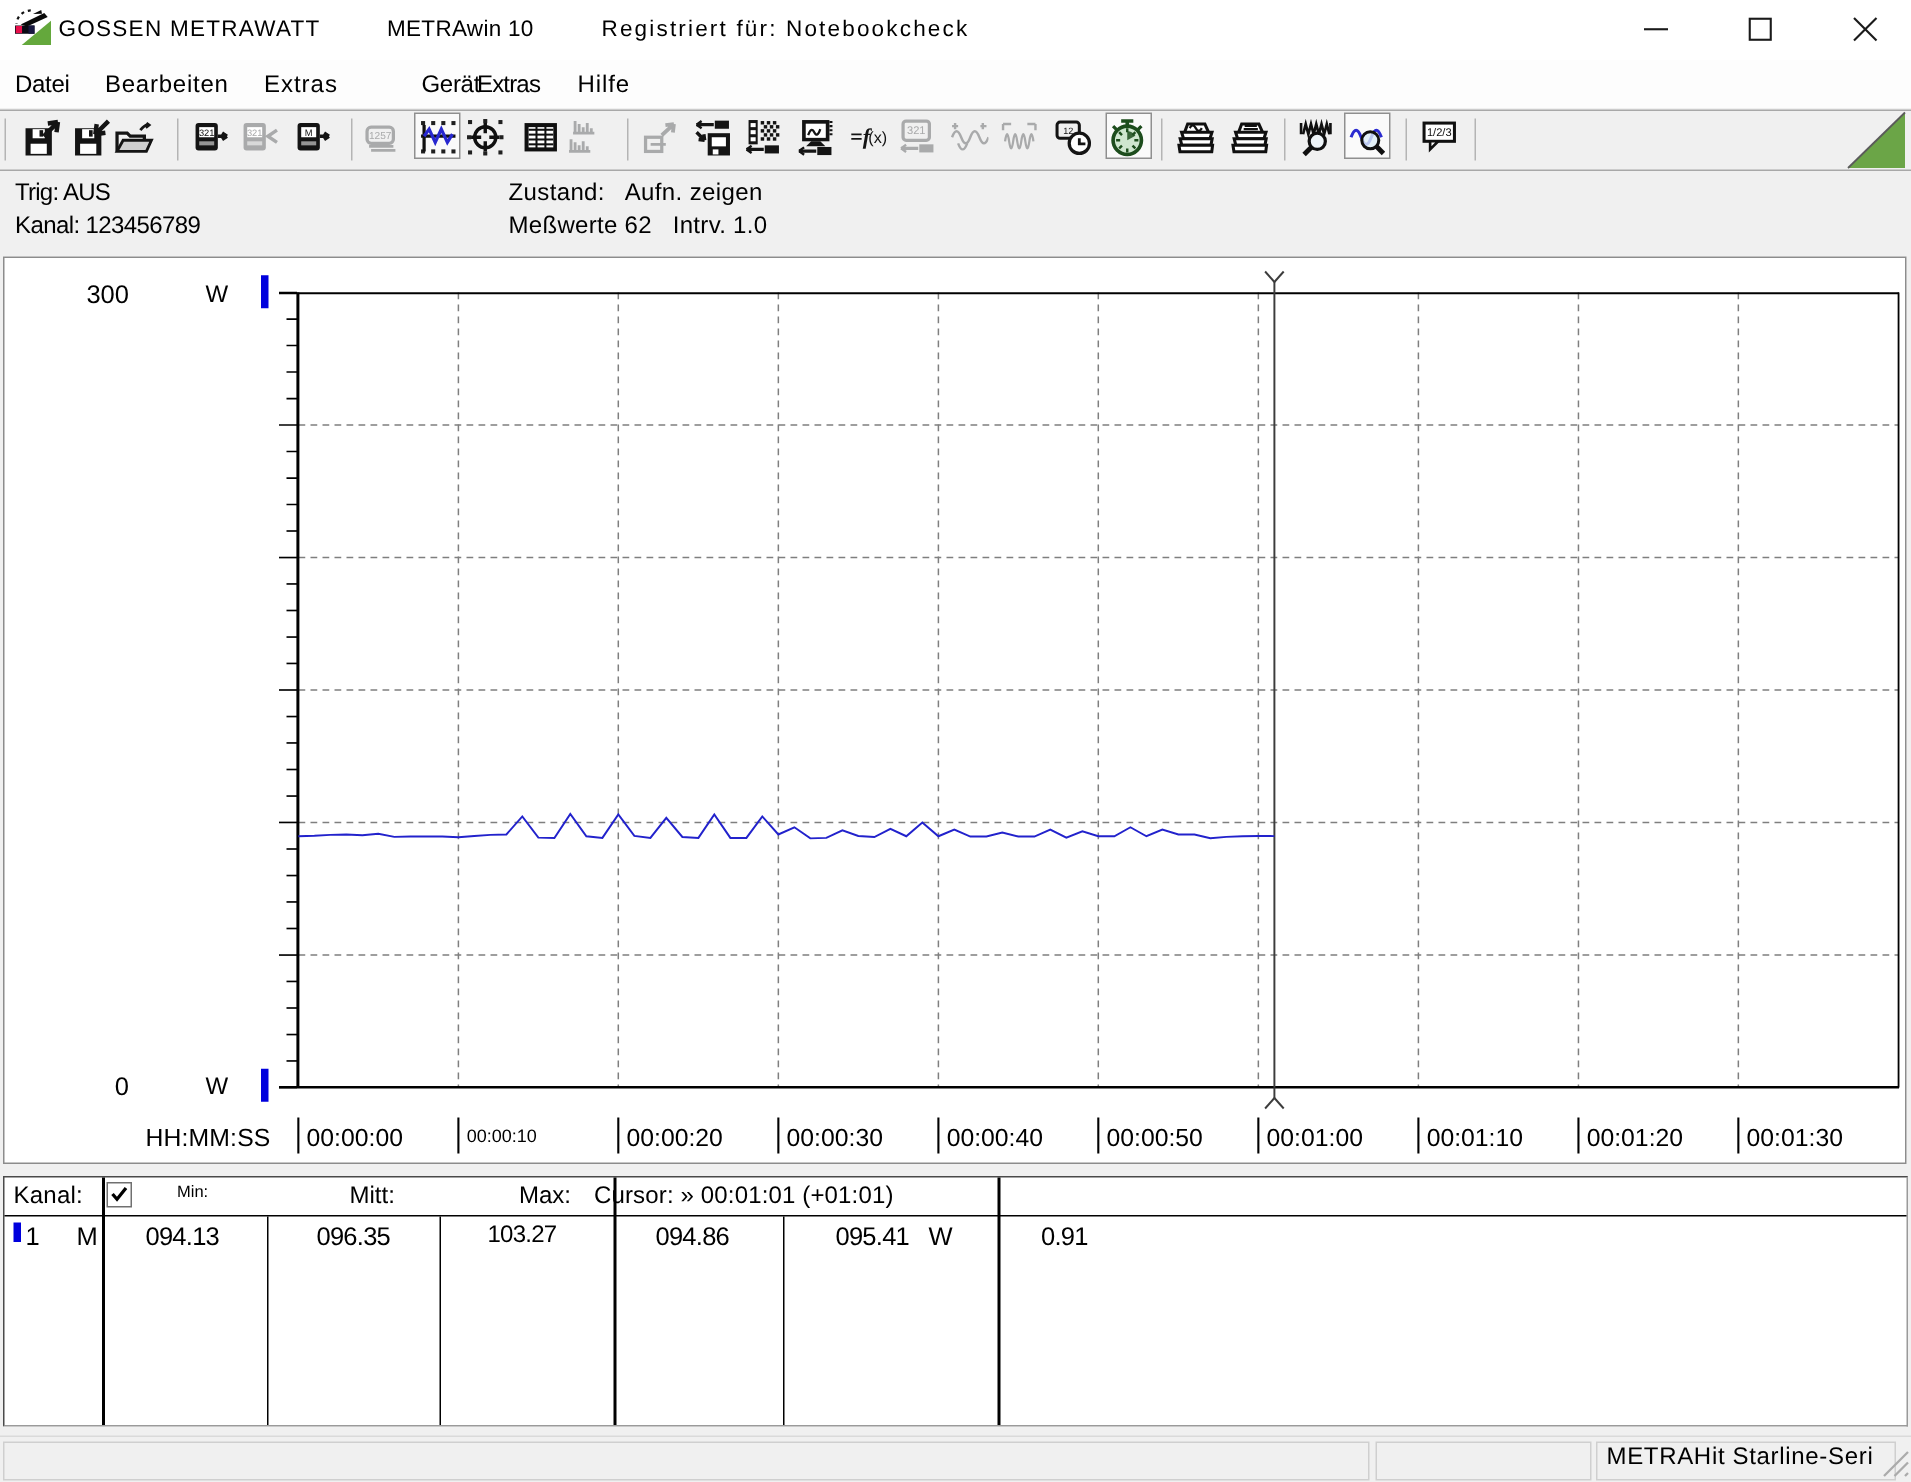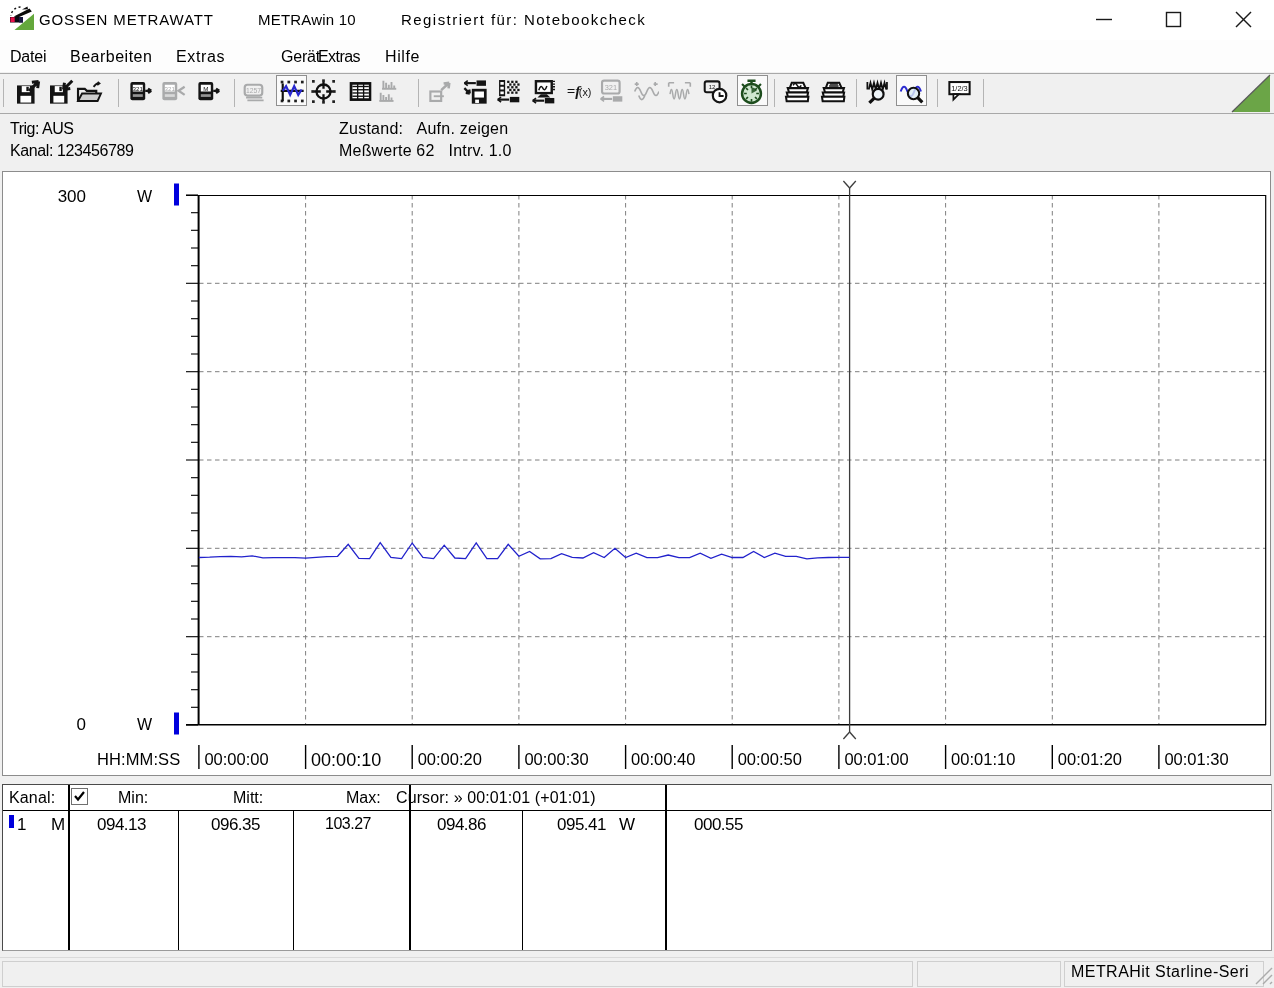--- a/index.html
+++ b/index.html
@@ -368,21 +368,21 @@
   </g>
 </svg>
 
 <div class="t" style="left:40px;top:187px;width:46px;text-align:right;font-size:17px;">300</div>
 <div class="t" style="left:137px;top:188px;font-size:16px;">W</div>
 <div class="t" style="left:40px;top:715px;width:46px;text-align:right;font-size:17px;">0</div>
 <div class="t" style="left:137px;top:716px;font-size:16px;">W</div>
 <div class="t" style="left:97px;top:749.5px;font-size:16.5px;letter-spacing:0.1px;">HH:MM:SS</div>
 <div id="xlabels">
     <div class="t" style="left:204.4px;top:749.5px;font-size:16.5px;">00:00:00</div>
-    <div class="t" style="left:311.1px;top:749.5px;font-size:18px;">00:00:10</div>
+    <div class="t" style="left:311.1px;top:749.5px;font-size:12px;">00:00:10</div>
     <div class="t" style="left:417.7px;top:749.5px;font-size:16.5px;">00:00:20</div>
     <div class="t" style="left:524.4px;top:749.5px;font-size:16.5px;">00:00:30</div>
     <div class="t" style="left:631.1px;top:749.5px;font-size:16.5px;">00:00:40</div>
     <div class="t" style="left:737.7px;top:749.5px;font-size:16.5px;">00:00:50</div>
     <div class="t" style="left:844.4px;top:749.5px;font-size:16.5px;">00:01:00</div>
     <div class="t" style="left:951.1px;top:749.5px;font-size:16.5px;">00:01:10</div>
     <div class="t" style="left:1057.8px;top:749.5px;font-size:16.5px;">00:01:20</div>
     <div class="t" style="left:1164.4px;top:749.5px;font-size:16.5px;">00:01:30</div>
   </div>
 
@@ -396,35 +396,35 @@
     <div class="vline" style="left:522px;top:811px;width:1px;height:139px;"></div>
     <div class="vline" style="left:3px;top:810px;width:1268px;height:1px;"></div>
   </div>
 
 <div class="t" style="left:9px;top:788.5px;font-size:16px;letter-spacing:0.15px;">Kanal:</div>
 <div class="abs" style="left:71px;top:788px;width:17px;height:17px;border:1px solid #707070;background:#fff;box-sizing:border-box;">
   <svg width="15" height="15" viewBox="0 0 15 15">
       <path d="M3 7 L6 10.5 L12 3" fill="none" stroke="#000" stroke-width="2.2"></path>
     </svg>
 </div>
-<div class="t" style="left:118px;top:788.5px;font-size:16px;">Min:</div>
+<div class="t" style="left:118px;top:788.5px;font-size:11px;">Min:</div>
 <div class="t" style="left:233px;top:788.5px;font-size:16px;">Mitt:</div>
 <div class="t" style="left:346px;top:788.5px;font-size:16px;">Max:</div>
 <div class="t" style="left:396px;top:788.5px;font-size:16px;letter-spacing:0.1px;">Cursor: » 00:01:01 (+01:01)</div>
 
 <div class="abs" style="left:9px;top:815px;width:5px;height:13px;background:#0000dd;"></div>
 <div class="t" style="left:17px;top:815px;font-size:17px;">1</div>
 <div class="t" style="left:51px;top:815px;font-size:17px;">M</div>
 <div class="t" style="left:97px;top:815px;font-size:17px;letter-spacing:-0.5px;">094.13</div>
 <div class="t" style="left:211px;top:815px;font-size:17px;letter-spacing:-0.5px;">096.35</div>
 <div class="t" style="left:325px;top:815px;font-size:16px;letter-spacing:-0.5px;">103.27</div>
 <div class="t" style="left:437px;top:815px;font-size:17px;letter-spacing:-0.5px;">094.86</div>
 <div class="t" style="left:557px;top:815px;font-size:17px;letter-spacing:-0.5px;">095.41</div>
 <div class="t" style="left:619px;top:815px;font-size:17px;">W</div>
-<div class="t" style="left:694px;top:815px;font-size:17px;letter-spacing:-0.5px;">000.55</div>
+<div class="t" style="left:694px;top:815px;font-size:17px;letter-spacing:-0.5px;">0.91</div>
 
 <div class="abs" id="statusbar"></div>
 <div class="abs" style="left:2px;top:961px;width:909px;height:24px;border:1px solid #cfcfcf;background:#f0f0f0;"></div>
 <div class="abs" style="left:917px;top:961px;width:142px;height:24px;border:1px solid #cfcfcf;background:#f0f0f0;"></div>
 <div class="abs" style="left:1064px;top:961px;width:198px;height:24px;border:1px solid #cfcfcf;background:#f0f0f0;"></div>
 <div class="t" style="left:1071px;top:962.5px;font-size:16px;letter-spacing:0.45px;">METRAHit Starline-Seri</div>
 <svg class="abs" style="left:1254px;top:966px" width="20" height="20" viewBox="0 0 20 20">
   <line x1="18" y1="2" x2="2" y2="18" stroke="#ababab" stroke-width="1.5"></line>
   <line x1="18" y1="9" x2="9" y2="18" stroke="#ababab" stroke-width="1.5"></line>
   <line x1="18" y1="16" x2="16" y2="18" stroke="#ababab" stroke-width="1.5"></line>

